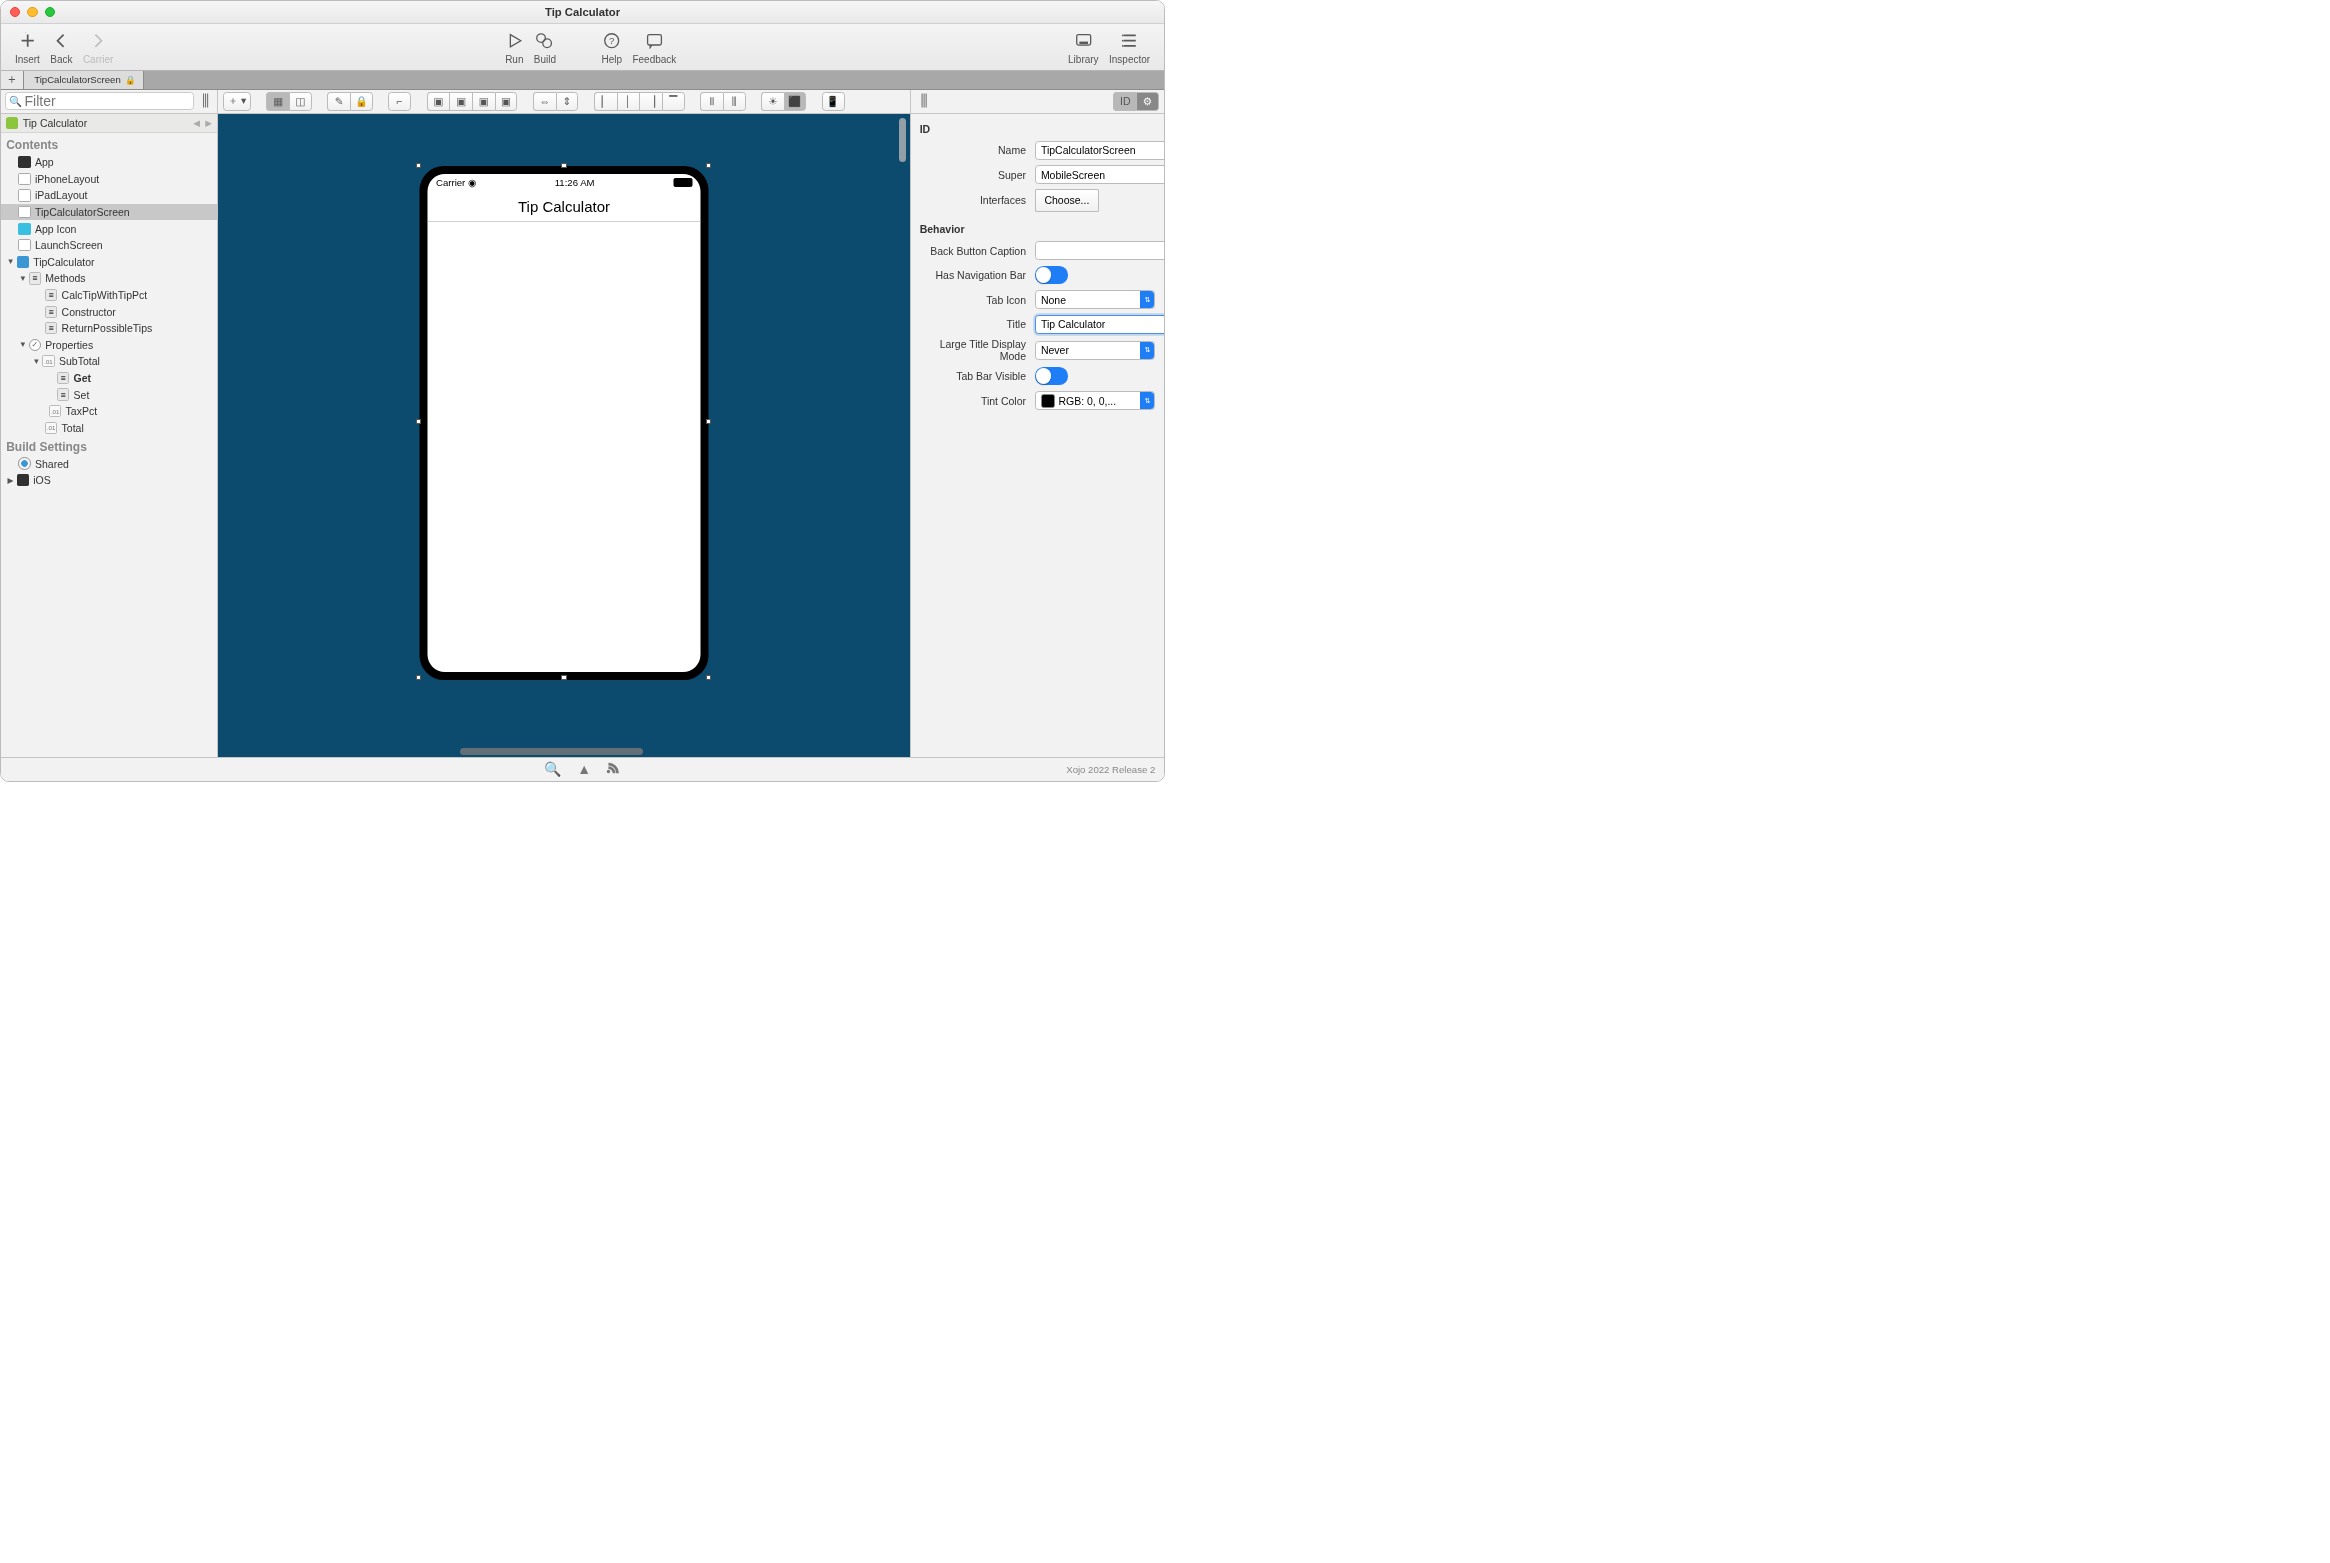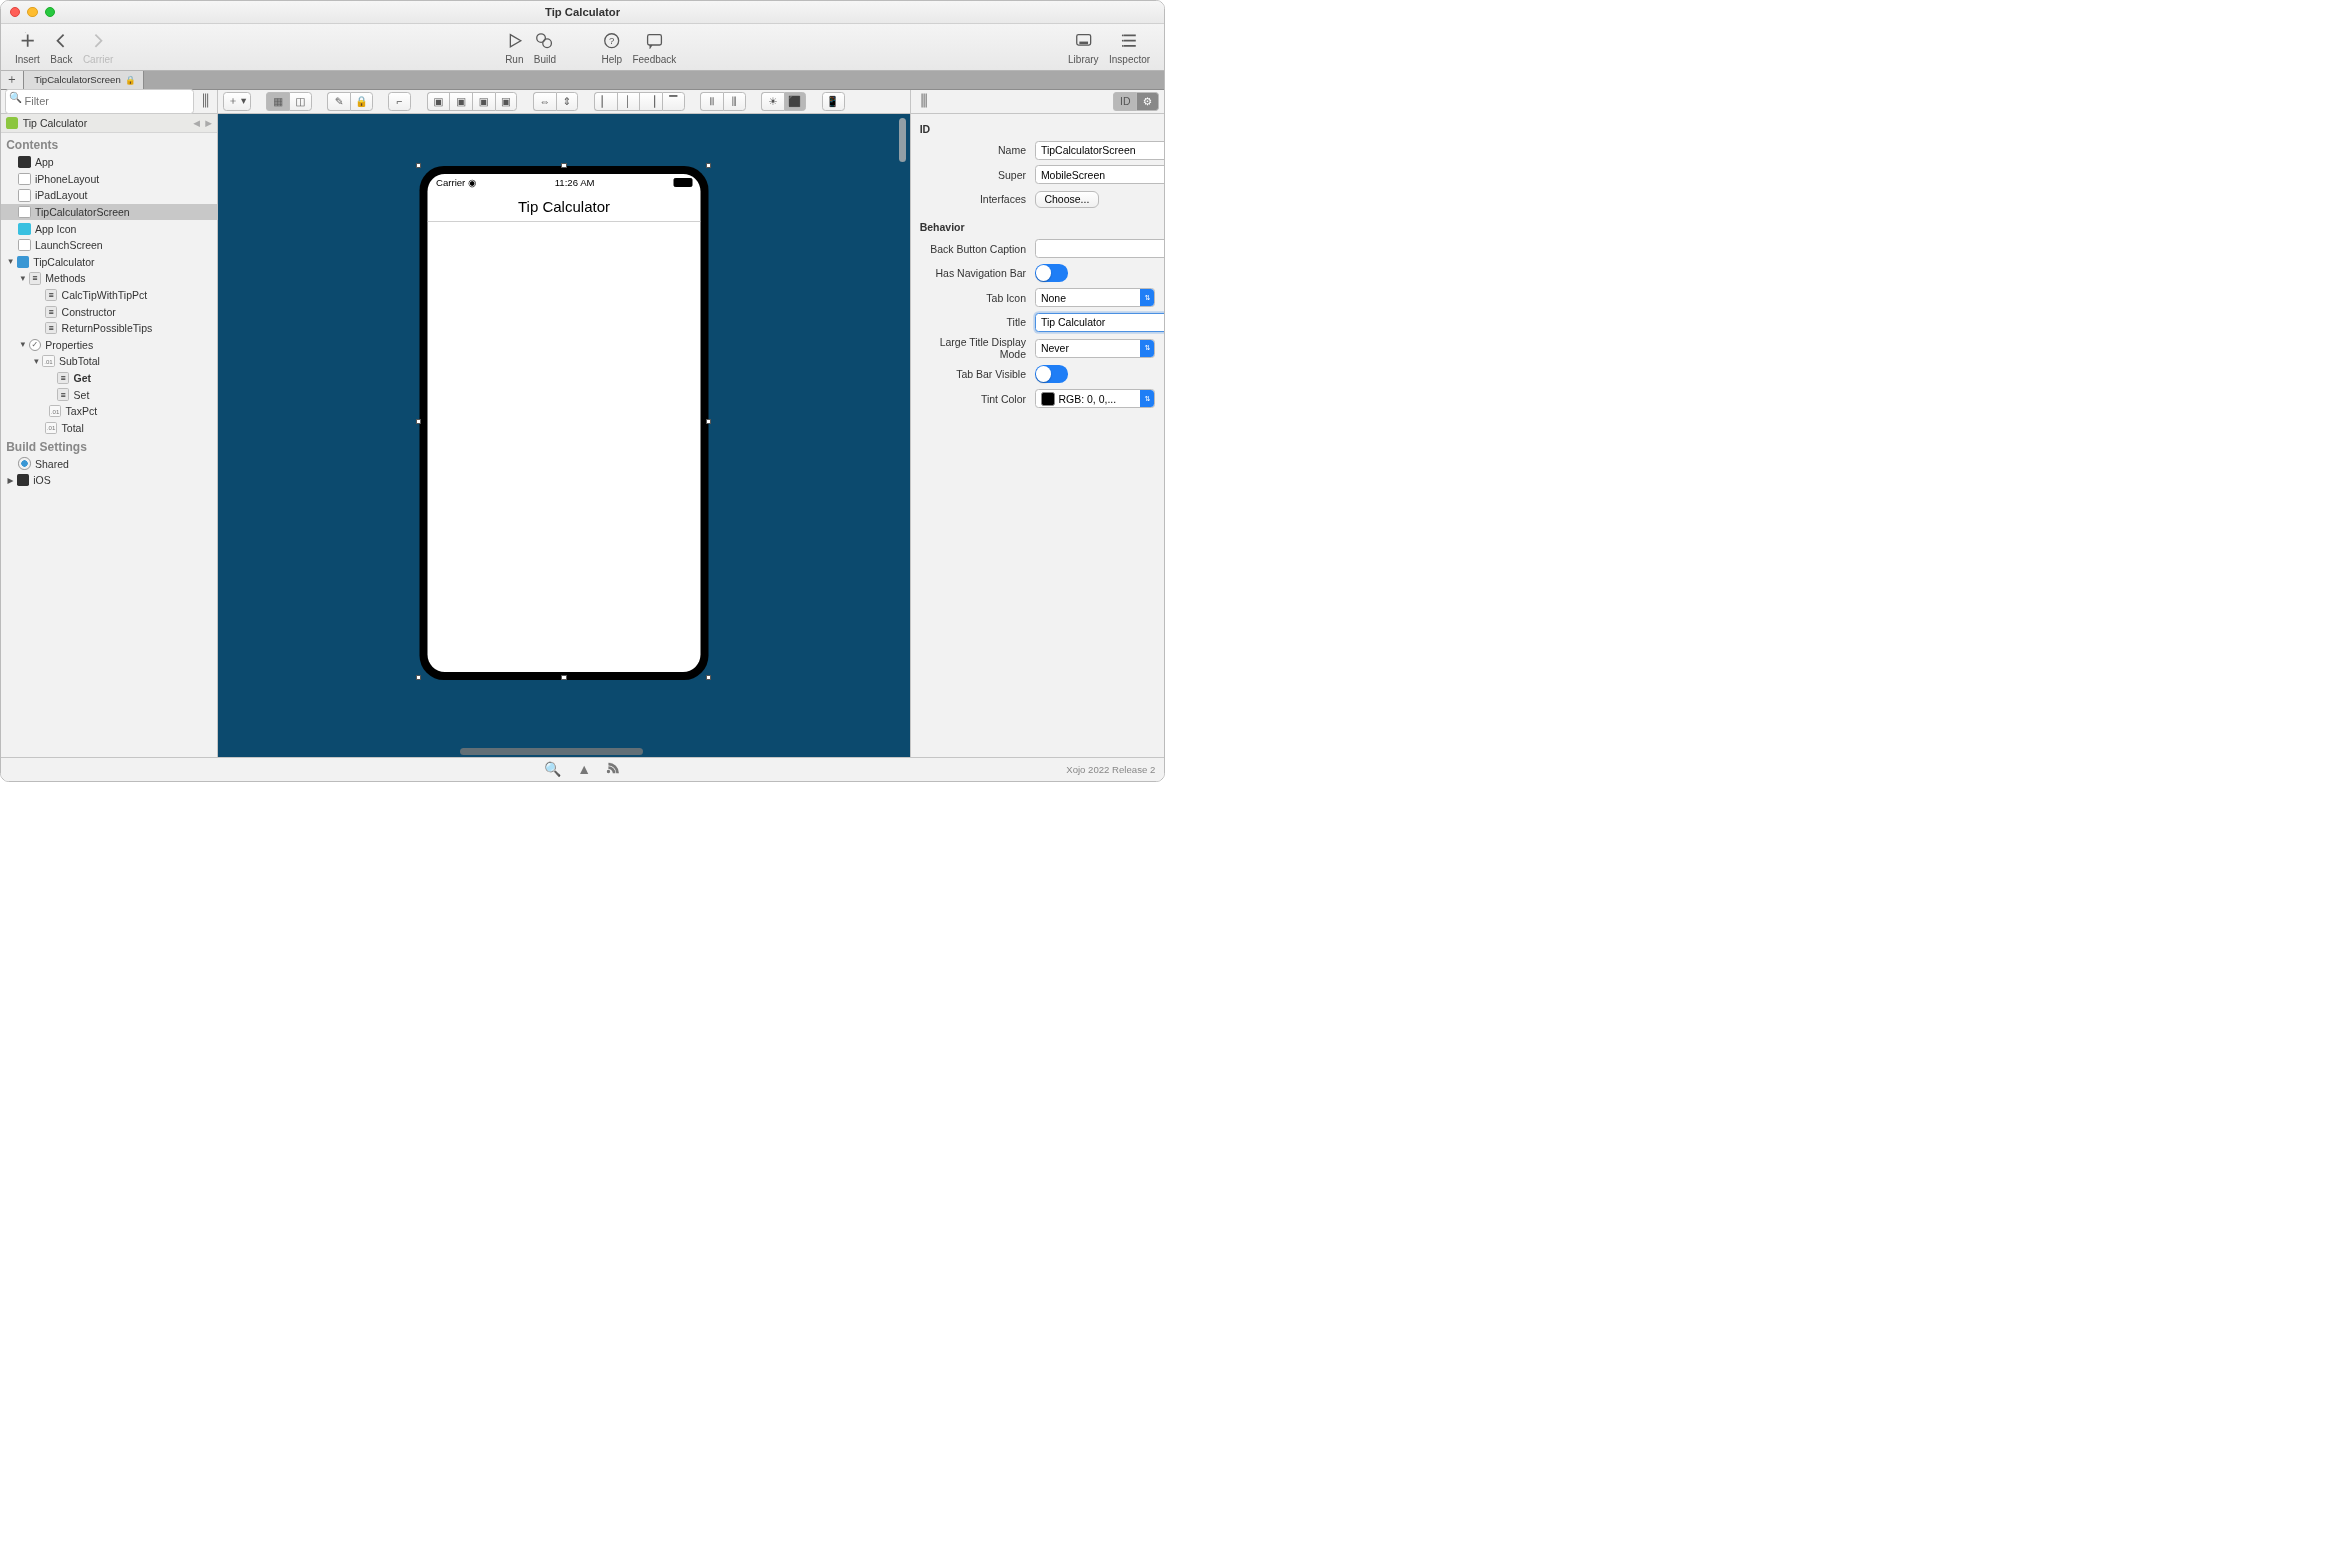--- a/index.html
+++ b/index.html
@@ -29,21 +29,21 @@
 .tab { background: #dcdcdc; padding: 0 22.7px 0 10.5px; display: flex; align-items: center; font-size: 9.6px; color: #333; border-right: 0.9px solid #8c8c8c; position: relative; }
 .tab .lock { font-size: 8.7px; color: #999; margin-left: 8.7px; position: absolute; right: 7px; }
 
 
 .main { display: flex; height: calc(100% - 22.7px - 47px - 19px - 24.4px); }
 
 
 .left { width: 217px; border-right: 0.9px solid #c5c5c5; display: flex; flex-direction: column; background: #f2f2f2; }
 .left-top { height: 24.4px; border-bottom: 0.9px solid #c5c5c5; display: flex; align-items: center; padding: 0 3.5px; gap: 3.5px; }
 .search { flex: 1; position: relative; }
-.search input { width: 100%; height: 25px; border: 0.9px solid #ccc; border-radius: 3.5px; padding: 0 5.2px 0 19px; font-size: 11px; background: #fff; }
+.search input { width: 100%; height: 18px; border: 0.9px solid #ccc; border-radius: 3.5px; padding: 0 5.2px 0 19px; font-size: 14px; background: #fff; }
 .search .sicon { position: absolute; left: 4.4px; top: 2.6px; color: #888; font-size: 10.5px; }
 .panel-toggle { width: 15.7px; text-align: center; color: #666; font-size: 15.7px; }
 
 .left-header { height: 19px; background: #e9e9e7; border-bottom: 0.9px solid #d5d5d5; display: flex; align-items: center; padding: 0 5.2px; font-size: 10.5px; color: #333; }
 .left-header .hicon { width: 12.2px; height: 12.2px; background: #8cc63f; border-radius: 2.6px; margin-right: 4.4px; display: inline-block; }
 .left-header .arrows { margin-left: auto; display: flex; gap: 5.2px; color: #aaa; font-size: 8.7px; }
 
 .tree { flex: 1; overflow: auto; font-size: 10.5px; color: #333; padding-top: 1.7px; }
 .section-label { font-size: 12px; color: #888; font-weight: 600; padding: 3.5px 5.2px 1.7px; }
 .tree-item { display: flex; align-items: center; height: 16.6px; padding: 0 5.2px; }
@@ -90,21 +90,21 @@
 .right-top { height: 24.4px; border-bottom: 0.9px solid #c5c5c5; display: flex; align-items: center; padding: 0 5.2px; gap: 5.2px; }
 .right-top .spacer2 { flex: 1; }
 .insp-section { padding: 5.2px 8.7px; }
 .section-title { font-size: 10.5px; font-weight: 600; color: #333; margin: 3.5px 0 5.2px; }
 .field-row { display: flex; align-items: center; margin: 3.5px 0; min-height: 21px; }
 .field-label { flex: 0 0 115px; text-align: right; padding-right: 8.7px; font-size: 10.5px; color: #333; }
 .field-ctrl { flex: 1; display: flex; align-items: center; gap: 3.5px; }
 .text-input { flex: 1; height: 19px; border: 0.9px solid #bbb; border-radius: 3.5px; padding: 0 5.2px; font-size: 10.5px; background: #fff; }
 .text-input.focused { border: 1.7px solid #4a90e2; box-shadow: 0 0 0 1.7px rgba(74,144,226,0.3); }
 .pencil { width: 19px; height: 19px; border: 0.9px solid #bbb; border-radius: 3.5px; background: linear-gradient(#fff,#f0f0f0); display: inline-flex; align-items: center; justify-content: center; font-size: 9.6px; color: #444; }
-.choose-btn { height: 17px; border: 0.9px solid #bbb; border-radius: 6px; background: linear-gradient(#fff,#f0f0f0); padding: 0 8.7px; font-size: 10.5px; flex: 0 0 auto; }
+.choose-btn { height: 23px; border: 0.9px solid #bbb; border-radius: 1px; background: linear-gradient(#fff,#f0f0f0); padding: 0 8.7px; font-size: 10.5px; flex: 0 0 auto; }
 .toggle { width: 33px; height: 17.4px; border-radius: 8.7px; background: #1f7ef6; position: relative; }
 .toggle .knob { width: 15.7px; height: 15.7px; background: #fff; border-radius: 50%; position: absolute; top: 0.9px; left: 0.9px; box-shadow: 0 0.9px 1.7px rgba(0,0,0,0.3); }
 .popup { flex: 1; height: 19px; border: 0.9px solid #bbb; border-radius: 3.5px; background: #fff; display: flex; align-items: center; padding: 0 5.2px; font-size: 10.5px; position: relative; }
 .popup .caret { position: absolute; right: 0; top: 0; bottom: 0; width: 14px; background: #1f7ef6; border-radius: 0 3.5px 3.5px 0; display: flex; align-items: center; justify-content: center; color: #fff; font-size: 7px; }
 .color-swatch { width: 14px; height: 14px; background: #000; border-radius: 2.6px; margin-right: 3.5px; border: 0.9px solid #888; }
 
 
 .bottombar { height: 24.4px; border-top: 0.9px solid #c5c5c5; background: #f2f2f2; display: flex; align-items: center; padding: 0 8.7px; }
 .bottom-icons { position: absolute; left: 50%; transform: translateX(-50%); display: flex; gap: 15.7px; color: #777; font-size: 14px; }
 .version { margin-left: auto; font-size: 9.6px; color: #888; }

